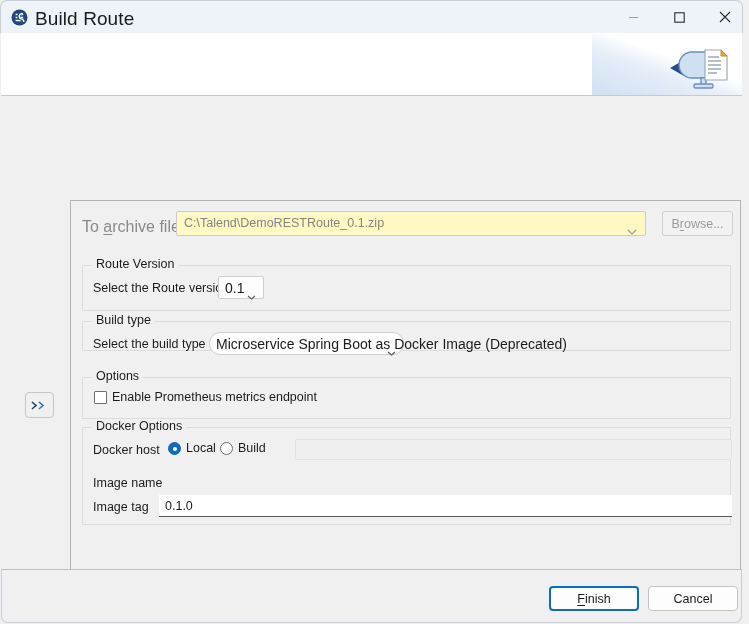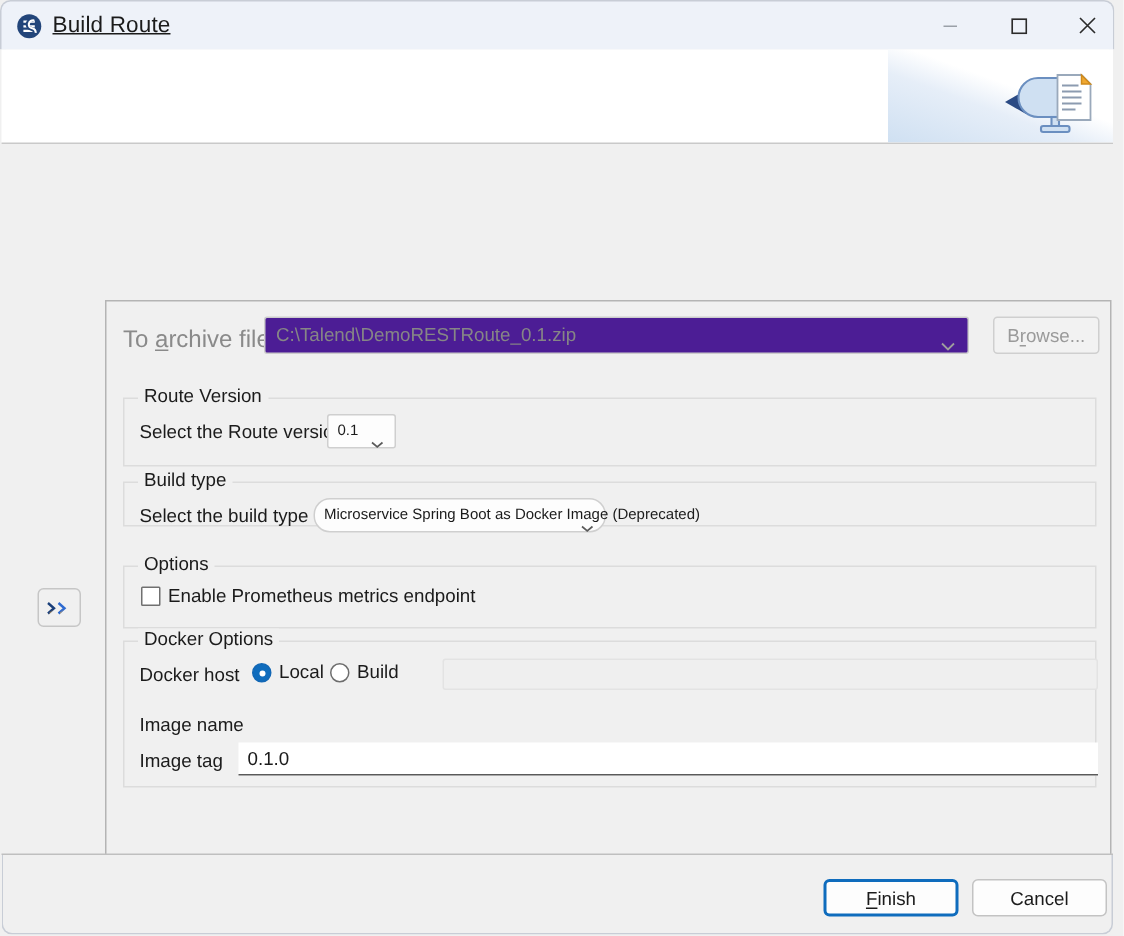--- a/index.html
+++ b/index.html
@@ -28,23 +28,22 @@
     border-left: 1px solid #c8cdd6;
     border-right: 1px solid #c8cdd6;
     border-radius: 7px 7px 0 0;
   }
   .title-icon {
     position: absolute; left: 10px; top: 8px;
     width: 17px; height: 17px;
   }
   .title-text {
     position: absolute; left: 34px; top: 7px;
-    font-size: 15px; color: #1b1b1b;
+    font-size: 19px; color: #1b1b1b;
     letter-spacing: .1px;
-    text-decoration: underline;
   }
   .winbtn {
     position: absolute; top: 0; width: 46px; height: 32px;
     display: flex; align-items: center; justify-content: center;
     cursor: default;
   }
   .winbtn.min { left: 609px; }
   .winbtn.max { left: 655px; }
   .winbtn.close { left: 701px; }
   .winbtn svg { display: block; }
@@ -95,21 +94,21 @@
 
   
   .row-archive { position: absolute; left: 11px; top: 10px; width: 649px; height: 26px; }
   .lbl-archive {
     position: absolute; left: 0; top: 7px;
     font-size: 16px; color: #8a8a8a;
   }
   .combo-archive {
     position: absolute; left: 94px; top: 0;
     width: 470px; height: 25px;
-    background: #4c1d95;
+    background: #fef9c3;
     border: 1px solid #cccccc;
     border-radius: 2px;
   }
   .combo-archive .val {
     position: absolute; left: 7px; top: 4px;
     font-size: 12.5px; color: #868686;
     white-space: nowrap;
   }
   .combo-archive .arrow {
     position: absolute; right: 8px; top: 9px;
@@ -154,21 +153,21 @@
   
   .combo {
     position: absolute;
     background: #fdfdfd;
     border: 1px solid #cfcfcf;
     border-radius: 2px;
     display: flex; align-items: center;
     cursor: default;
   }
   .combo .val {
-    font-size: 10px; color: #1b1b1b;
+    font-size: 14px; color: #1b1b1b;
     padding-left: 6px; white-space: nowrap;
   }
   .combo .arrow { position: absolute; right: 7px; top: 50%; margin-top: -2px; }
 
   
   .cbx-box {
     position: absolute;
     width: 13px; height: 13px;
     border: 1px solid #707070;
     background: #ffffff;

